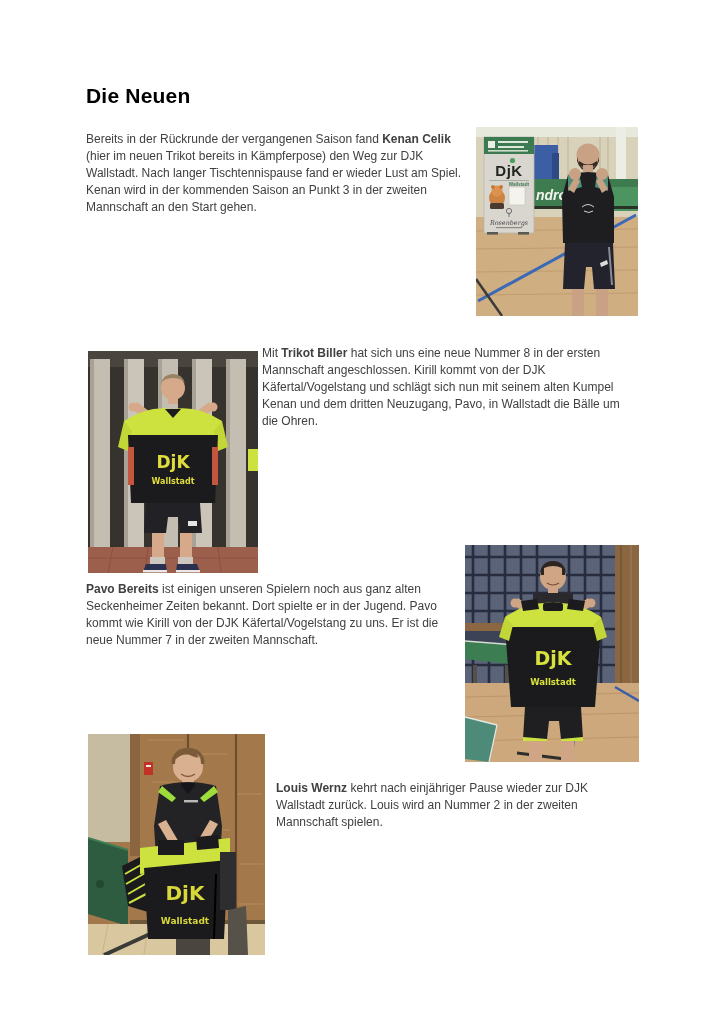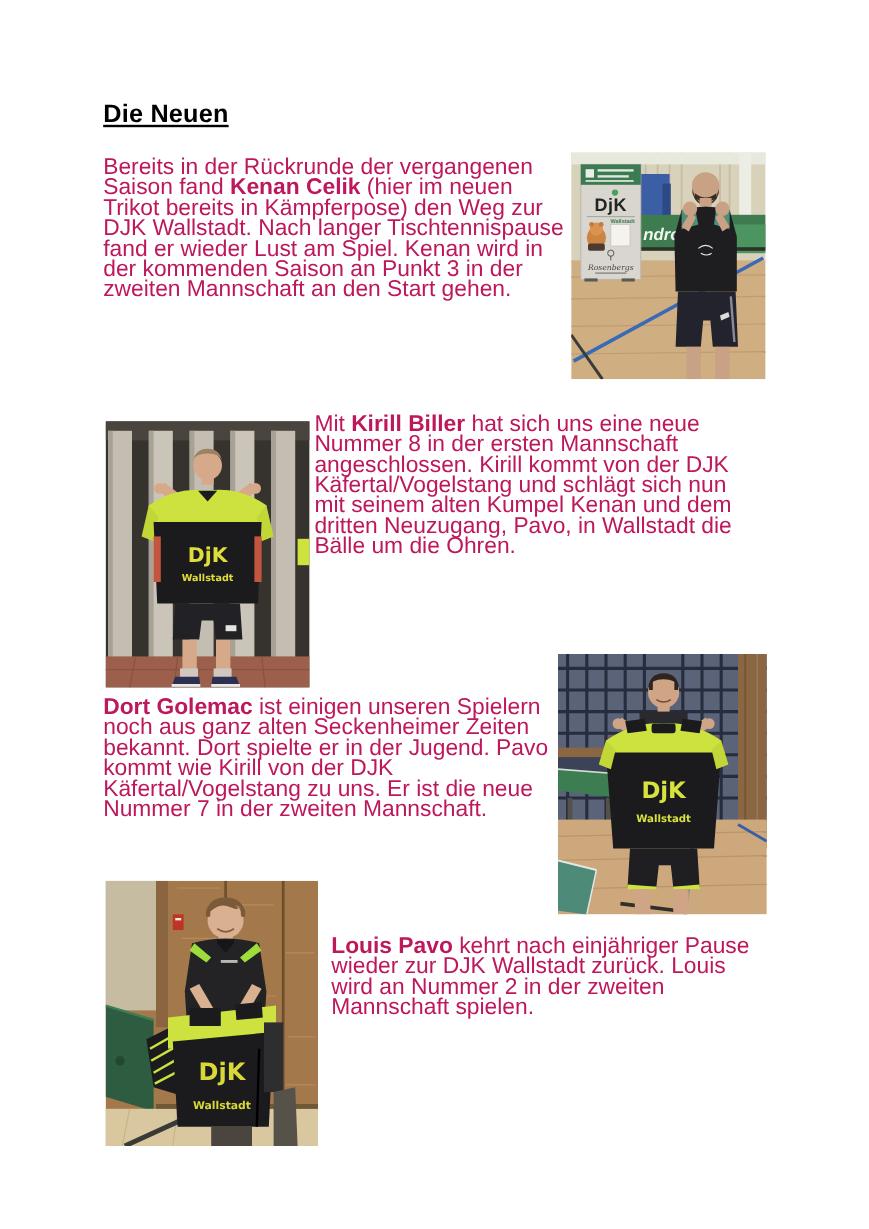--- a/index.html
+++ b/index.html
@@ -3,25 +3,25 @@
 <meta charset="utf-8">
 <style>
   html,body{margin:0;padding:0;}
   body{
     width:724px;height:1024px;position:relative;background:#ffffff;
     font-family:"Liberation Sans","DejaVu Sans",sans-serif;color:#000;
     overflow:hidden;
   }
   .page-title{
     position:absolute;left:86px;top:84px;margin:0;
-    font-size:21px;font-weight:bold;letter-spacing:0.2px;text-decoration:underline;
+    font-size:21px;font-weight:bold;letter-spacing:0.2px;
   }
   .para{
     position:absolute;margin:0;
-    font-size:19px;line-height:17px;color:#be185d;
+    font-size:12px;line-height:17px;color:#404040;
   }
   .para b{font-weight:bold;}
   #para-kenan{left:86px;top:131px;width:388px;}
   #para-kirill{left:262px;top:345px;width:372px;}
   #para-pavo{left:86px;top:581px;width:378px;}
   #para-louis{left:276px;top:780px;width:364px;}
   figure{position:absolute;margin:0;padding:0;}
   #photo-kenan{left:476px;top:127px;width:162px;height:189px;}
   #photo-kirill{left:88px;top:351px;width:170px;height:222px;}
   #photo-pavo{left:465px;top:545px;width:174px;height:217px;}
@@ -121,21 +121,21 @@
     </g>
     <path d="M89 116 L137 116 L139 162 L118 162 L116 140 L110 140 L108 162 L87 162 Z" fill="#23232d"></path>
     <line x1="133" y1="120" x2="136" y2="158" stroke="#8a8a96" stroke-width="2"></line>
     <path d="M124 136 l7 -3 l1 4 l-7 3 Z" fill="#dcdcdc"></path>
     <rect x="96" y="162" width="12" height="27" fill="#c9a184"></rect>
     <rect x="120" y="162" width="12" height="27" fill="#c9a184"></rect>
   </g>
 </svg>
 </figure>
 
-<p class="para" id="para-kirill"><span>Mit </span><b>Kirill Biller</b><span> hat sich uns eine neue Nummer 8 in der ersten Mannschaft angeschlossen. Kirill kommt von der DJK Käfertal/Vogelstang und schlägt sich nun mit seinem alten Kumpel Kenan und dem dritten Neuzugang, Pavo, in Wallstadt die Bälle um die Ohren.</span></p>
+<p class="para" id="para-kirill"><span>Mit </span><b>Trikot Biller</b><span> hat sich uns eine neue Nummer 8 in der ersten Mannschaft angeschlossen. Kirill kommt von der DJK Käfertal/Vogelstang und schlägt sich nun mit seinem alten Kumpel Kenan und dem dritten Neuzugang, Pavo, in Wallstadt die Bälle um die Ohren.</span></p>
 
 <figure id="photo-kirill">
 <svg viewBox="0 0 170 222" preserveAspectRatio="none">
   <rect x="0" y="0" width="170" height="222" fill="#36322e"></rect>
   <rect x="0" y="0" width="170" height="16" fill="#4a443e"></rect>
 
   <g>
     <rect x="2" y="8" width="20" height="190" fill="#c4beb2"></rect>
     <rect x="36" y="8" width="20" height="190" fill="#cbc5b9"></rect>
     <rect x="70" y="8" width="20" height="190" fill="#c4beb2"></rect>
@@ -190,21 +190,21 @@
     <rect x="62" y="206" width="15" height="8" fill="#cfc8c0"></rect>
     <rect x="90" y="206" width="15" height="8" fill="#cfc8c0"></rect>
     <path d="M58 213 L78 213 L79 221 L55 221 Z" fill="#2b3050"></path>
     <path d="M89 213 L109 213 L112 221 L88 221 Z" fill="#2b3050"></path>
     <rect x="55" y="219" width="24" height="2.4" fill="#e8e8e4"></rect>
     <rect x="88" y="219" width="24" height="2.4" fill="#e8e8e4"></rect>
   </g>
 </svg>
 </figure>
 
-<p class="para" id="para-pavo"><span></span><b>Dort Golemac</b><span> ist einigen unseren Spielern noch aus ganz alten Seckenheimer Zeiten bekannt. Dort spielte er in der Jugend. Pavo kommt wie Kirill von der DJK Käfertal/Vogelstang zu uns. Er ist die neue Nummer 7 in der zweiten Mannschaft.</span></p>
+<p class="para" id="para-pavo"><span></span><b>Pavo Bereits</b><span> ist einigen unseren Spielern noch aus ganz alten Seckenheimer Zeiten bekannt. Dort spielte er in der Jugend. Pavo kommt wie Kirill von der DJK Käfertal/Vogelstang zu uns. Er ist die neue Nummer 7 in der zweiten Mannschaft.</span></p>
 
 <figure id="photo-pavo">
 <svg viewBox="0 0 174 217" preserveAspectRatio="none">
 
   <rect x="0" y="0" width="174" height="140" fill="#5a6378"></rect>
   <g stroke="#272d3e" stroke-width="2.6">
     <line x1="8" y1="0" x2="8" y2="140"></line>
         <line x1="24" y1="0" x2="24" y2="140"></line>
     <line x1="40" y1="0" x2="40" y2="140"></line>
         <line x1="56" y1="0" x2="56" y2="140"></line>
@@ -276,21 +276,21 @@
 
     <path d="M60 162 L116 162 L118 194 L96 194 L94 176 L84 176 L82 194 L58 194 Z" fill="#1f1f22"></path>
     <path d="M58 192 L82 194 L82 196 L58 196 Z" fill="#cde23e"></path>
     <path d="M96 194 L118 192 L118 196 L96 196 Z" fill="#cde23e"></path>
     <rect x="64" y="196" width="13" height="21" fill="#cfa585"></rect>
     <rect x="96" y="196" width="13" height="21" fill="#cfa585"></rect>
   </g>
 </svg>
 </figure>
 
-<p class="para" id="para-louis"><span></span><b>Louis Pavo</b><span> kehrt nach einjähriger Pause wieder zur DJK Wallstadt zurück. Louis wird an Nummer 2 in der zweiten Mannschaft spielen.</span></p>
+<p class="para" id="para-louis"><span></span><b>Louis Wernz</b><span> kehrt nach einjähriger Pause wieder zur DJK Wallstadt zurück. Louis wird an Nummer 2 in der zweiten Mannschaft spielen.</span></p>
 
 <figure id="photo-louis">
 <svg viewBox="0 0 177 221" preserveAspectRatio="none">
 
   <rect x="0" y="0" width="177" height="221" fill="#a3794c"></rect>
   <g stroke="#b98a58" stroke-width="1">
     <line x1="60" y1="6" x2="96" y2="6"></line>
         <line x1="108" y1="20" x2="140" y2="20"></line>
     <line x1="64" y1="48" x2="94" y2="48"></line>
         <line x1="150" y1="60" x2="174" y2="60"></line>

